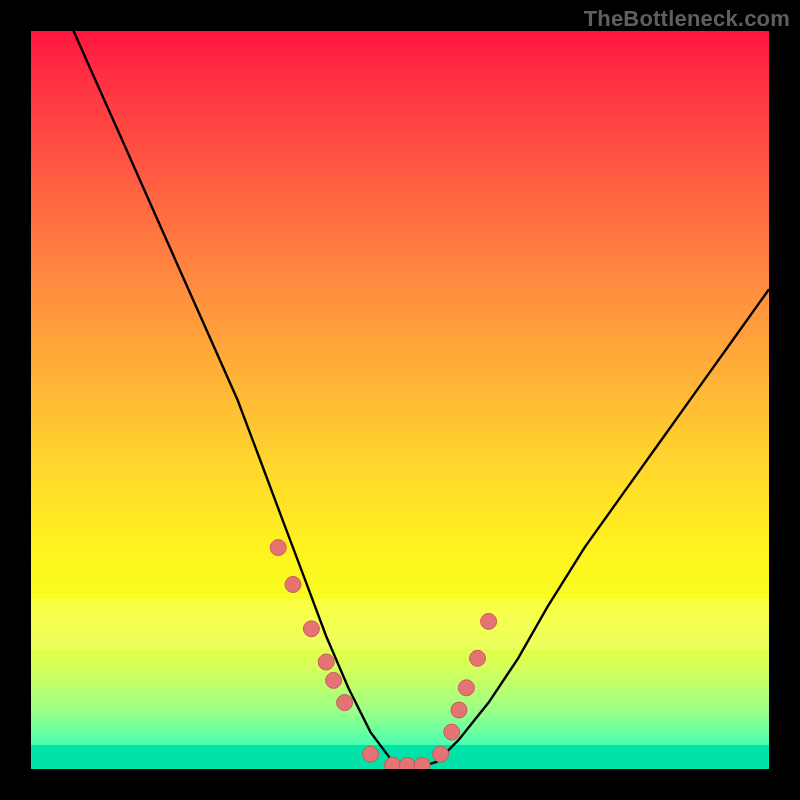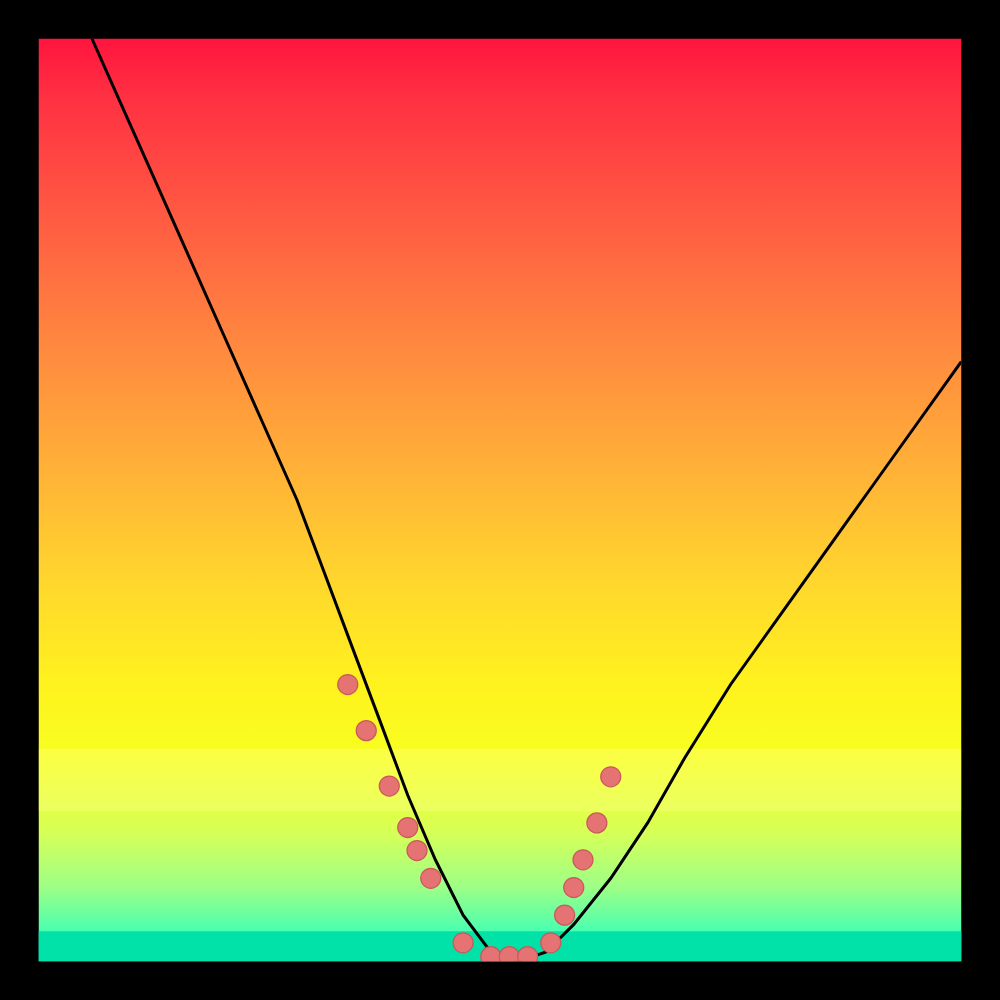--- a/index.html
+++ b/index.html
@@ -71,20 +71,21 @@
     font-weight: 600;
     color: #5f5f5f;
     letter-spacing: 0.2px;
   }
 </style>
 </head>
 <body>
 
 <div class="frame">
 
+  <div class="watermark">TheBottleneck.com</div>
 
   <div class="plot-area">
     <div class="yellow-band"></div>
     <div class="green-band"></div>
 
     <svg class="curve" viewBox="0 0 738 738" preserveAspectRatio="none">
       <path id="curve-path" fill="none" stroke="#000" stroke-width="2.4" d="M0.0,-88.6 L29.5,-29.5 L59.0,36.9 L88.6,103.3 L118.1,169.7 L147.6,236.2 L177.1,302.6 L206.6,369.0 L228.8,428.0 L250.9,487.1 L273.1,546.1 L295.2,605.2 L317.3,656.8 L339.5,701.1 L361.6,730.6 L383.8,738.0 L405.9,730.6 L428.0,708.5 L457.6,671.6 L487.1,627.3 L516.6,575.6 L553.5,516.6 L590.4,464.9 L627.3,413.3 L664.2,361.6 L701.1,310.0 L738.0,258.3 "></path>
       <g id="markers">
           <circle cx="247.2" cy="516.6" r="8" fill="#e57373" stroke="#c85a5a" stroke-width="1"></circle>
           <circle cx="262.0" cy="553.5" r="8" fill="#e57373" stroke="#c85a5a" stroke-width="1"></circle>

